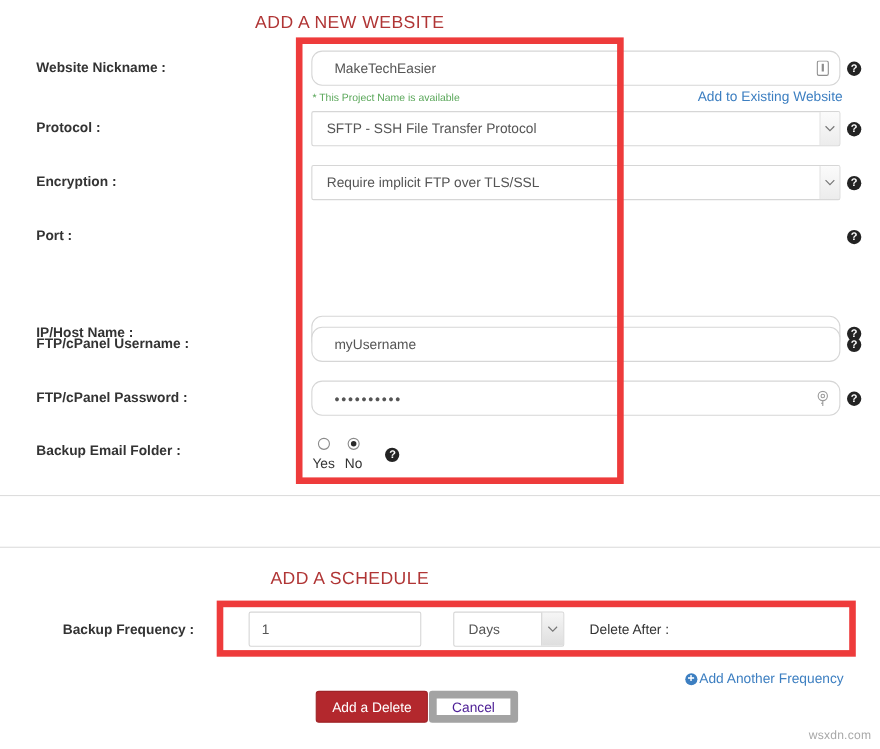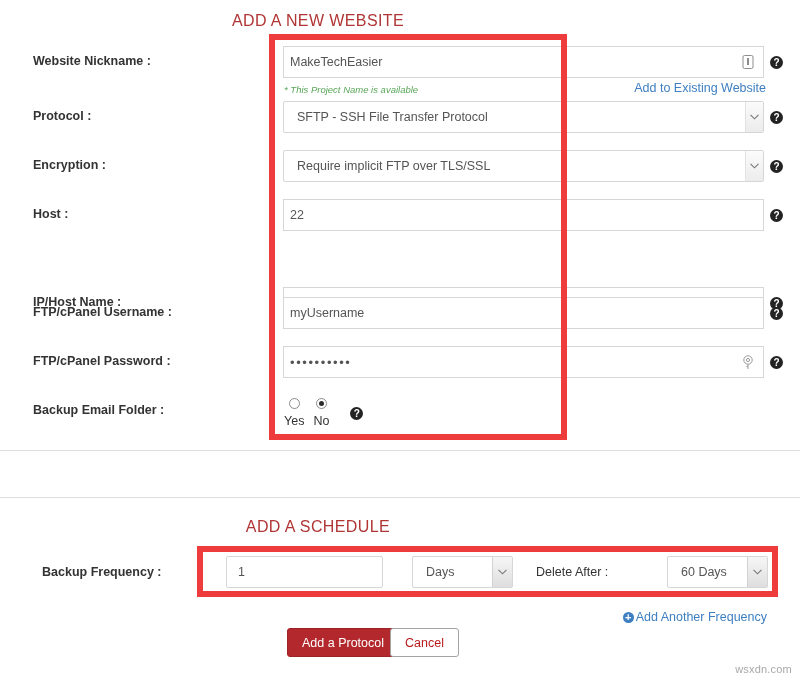--- a/index.html
+++ b/index.html
@@ -67,25 +67,25 @@
   
   .field {
     position: absolute;
     left: 283px;
     top: 0;
     width: 481px;
     height: 32px;
     box-sizing: border-box;
     border: 1px solid #d6d6d6;
     background: #ffffff;
-    border-radius: 0;
+    border-radius: 10px;
     font-family: "Liberation Sans", sans-serif;
     font-size: 12.5px;
     color: #555555;
-    padding: 0 30px 0 6px;
+    padding: 0 30px 0 20px;
     outline: none;
   }
   .field::placeholder { color: #9a9a9a; opacity: 1; }
   .field.pwd { letter-spacing: 1.6px; font-size: 13px; }
 
   
   .select-wrap {
     position: absolute;
     left: 283px;
     top: 0;
@@ -149,21 +149,20 @@
   }
 
   
   #nickname-note {
     position: absolute;
     left: 284px;
     top: 84px;
     font-size: 9.5px;
     color: #5aa75a;
     white-space: nowrap;
-    font-style: italic;
   }
   #existing-link {
     position: absolute;
     right: 34px;
     top: 81px;
     font-size: 12.5px;
     color: #3d7fc1;
     text-decoration: none;
     white-space: nowrap;
     cursor: pointer;
@@ -197,21 +196,21 @@
     left: 2px; top: 2px;
     width: 5px; height: 5px;
     border-radius: 50%;
     background: #2b2b2b;
   }
 
   
   #schedule-row { position: absolute; left: 0; top: 556px; width: 800px; height: 34px; }
   #freq-label {
     position: absolute;
-    left: 30px;
+    left: 45px;
     top: 9px;
     font-size: 12.5px;
     font-weight: bold;
     padding-left: 12px;
   }
   #freq-number {
     position: absolute;
     left: 226px;
     top: 0;
     width: 157px;
@@ -296,22 +295,22 @@
     font-size: 12.5px;
     cursor: pointer;
   }
   #btn-cancel {
     position: absolute;
     left: 390px;
     top: 628px;
     height: 29px;
     padding: 0 14px;
     background: #ffffff;
-    color: #b91c1c;
-    border: 1px solid #a3a3a3;
+    color: #4c1d95;
+    border: 7px solid #a3a3a3;
     border-radius: 3px;
     font-family: "Liberation Sans", sans-serif;
     font-size: 12.5px;
     cursor: pointer;
   }
 
   
   #watermark {
     position: absolute;
     right: 8px;
@@ -362,22 +361,21 @@
     <div class="select-arrow">
       <svg width="9" height="6" viewBox="0 0 9 6">
           <path d="M0.5 0.8 L4.5 4.8 L8.5 0.8" fill="none" stroke="#777" stroke-width="1.1"></path>
         </svg>
     </div>
   </div>
   <span class="help-icon" style="left:770px; top:10px;">?</span>
 </div>
 
 <div class="row" style="top:199px;">
-  <div class="row-label">Host :</div>
-  <input class="field" id="input-port" type="text" value="22" style="">
+  <div class="row-label">Port :</div>
   <span class="help-icon" style="left:770px; top:10px;">?</span>
 </div>
 
 <div class="row" style="top:248px;margin-top:39px;">
   <div class="row-label">IP/Host Name :</div>
   <input class="field" id="input-host" type="text" value="123.123.123.123" style="">
   <span class="help-icon" style="left:770px; top:10px;">?</span>
 </div>
 
 <div class="row" style="top:297px;">
@@ -431,33 +429,25 @@
     <div class="select-box">Days</div>
     <div class="select-arrow">
       <svg width="9" height="6" viewBox="0 0 9 6">
           <path d="M0.5 0.8 L4.5 4.8 L8.5 0.8" fill="none" stroke="#777" stroke-width="1.1"></path>
         </svg>
     </div>
   </div>
 
   <div id="delete-after-label">Delete After :</div>
 
-  <div id="delete-after-wrap" class="select-wrap sel-sm" style="left:667px; width:101px;">
-    <div class="select-box">60 Days</div>
-    <div class="select-arrow">
-      <svg width="9" height="6" viewBox="0 0 9 6">
-          <path d="M0.5 0.8 L4.5 4.8 L8.5 0.8" fill="none" stroke="#777" stroke-width="1.1"></path>
-        </svg>
-    </div>
-  </div>
 </div>
 
 <div class="red-box" id="redbox-schedule"></div>
 
 <a id="add-frequency">
   <span class="plus-circle">+</span>
   <span>Add Another Frequency</span>
 </a>
 
-<button id="btn-submit">Add a Protocol</button>
+<button id="btn-submit">Add a Delete</button>
 <button id="btn-cancel">Cancel</button>
 
 <div id="watermark">wsxdn.com</div>
 
 </body></html>

